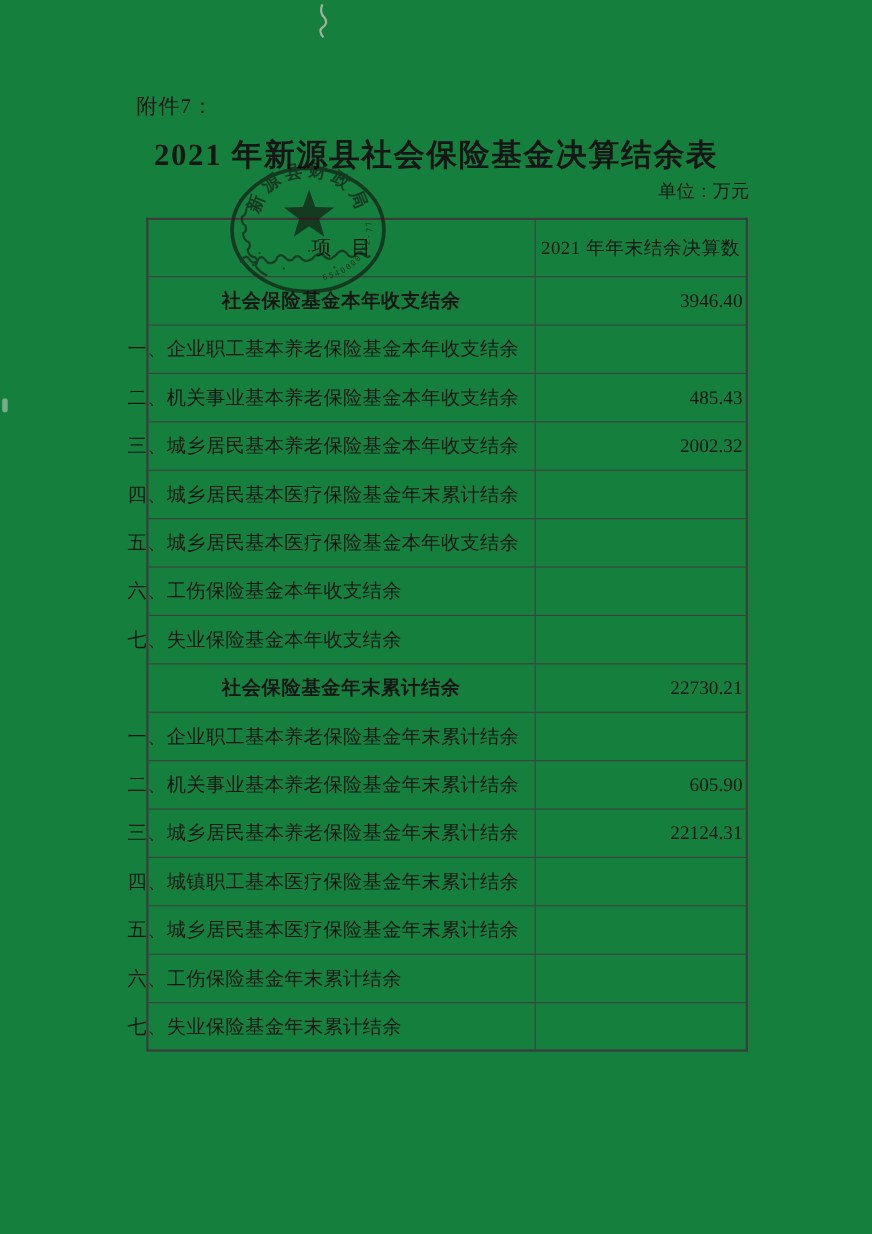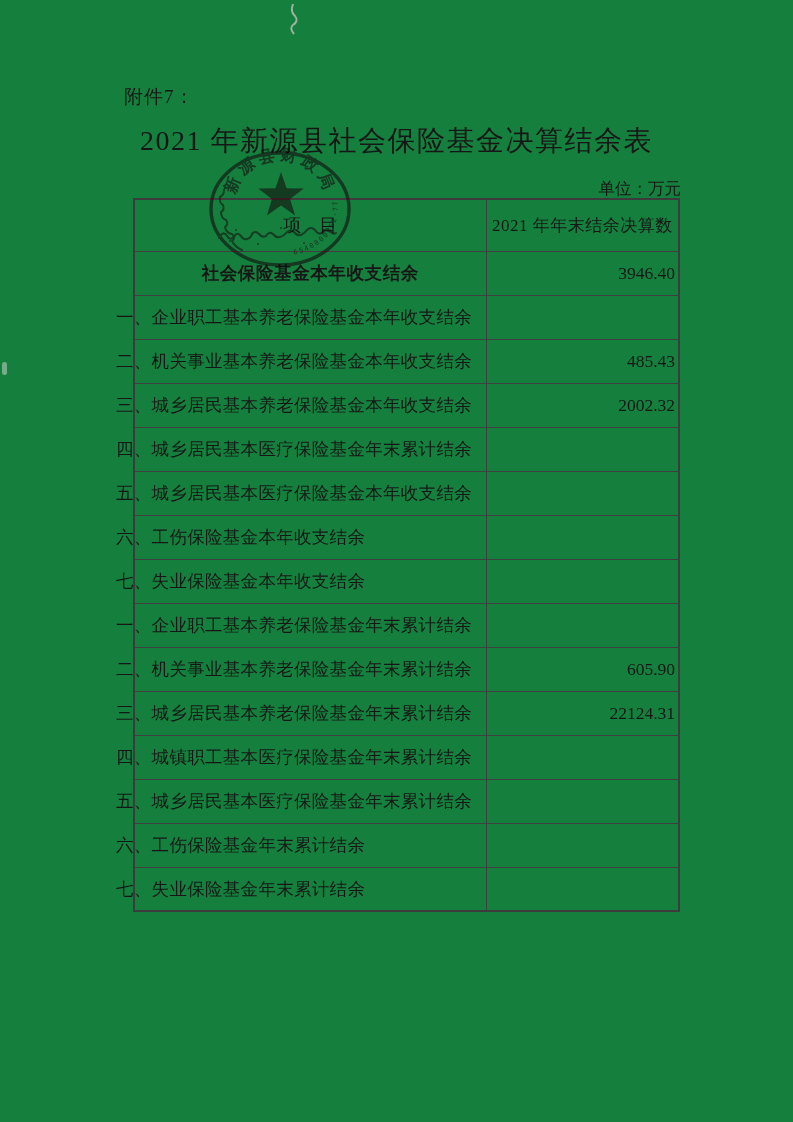--- a/index.html
+++ b/index.html
@@ -2,22 +2,22 @@
 <html><head>
 <meta charset="utf-8">
 <style>
   html,body{margin:0;padding:0;background:#ffffff;}
   .page{
     position:relative;width:793px;height:1122px;background:#15803d;
     font-family:"Liberation Serif","DejaVu Serif",serif;color:#161616;overflow:hidden;
   }
   .attachment{position:absolute;left:124px;top:84px;font-size:19px;letter-spacing:1px;}
   .doc-title{position:absolute;left:0;right:0;top:122px;text-align:center;
-    font-size:28px;font-weight:normal;letter-spacing:1.5px;}
-  .unit-note{position:absolute;right:112px;top:178px;font-size:16.5px;}
+    font-size:28px;font-weight:bold;letter-spacing:1.5px;}
+  .unit-note{position:absolute;right:112px;top:163px;font-size:16.5px;}
   table.budget-table{
     position:absolute;left:133px;top:198px;width:545px;table-layout:fixed;
     border-collapse:collapse;border:2px solid #3c3c3c;
   }
   .budget-table col.c-item{width:352px;}
   .budget-table col.c-value{width:193px;}
   .budget-table th,.budget-table td{
     border:1.5px solid #3f3f3f;padding:0;vertical-align:middle;
     font-weight:normal;overflow:visible;
   }
@@ -89,20 +89,24 @@
     <tr class="item">
       <td class="label-cell">六、工伤保险基金本年收支结余</td>
       <td class="value-cell"></td>
     </tr>
 
     <tr class="item">
       <td class="label-cell">七、失业保险基金本年收支结余</td>
       <td class="value-cell"></td>
     </tr>
 
+    <tr class="summary">
+      <td class="label-cell">社会保险基金年末累计结余</td>
+      <td class="value-cell">22730.21</td>
+    </tr>
 
     <tr class="item">
       <td class="label-cell">一、企业职工基本养老保险基金年末累计结余</td>
       <td class="value-cell"></td>
     </tr>
 
     <tr class="item">
       <td class="label-cell">二、机关事业基本养老保险基金年末累计结余</td>
       <td class="value-cell">605.90</td>
     </tr>

